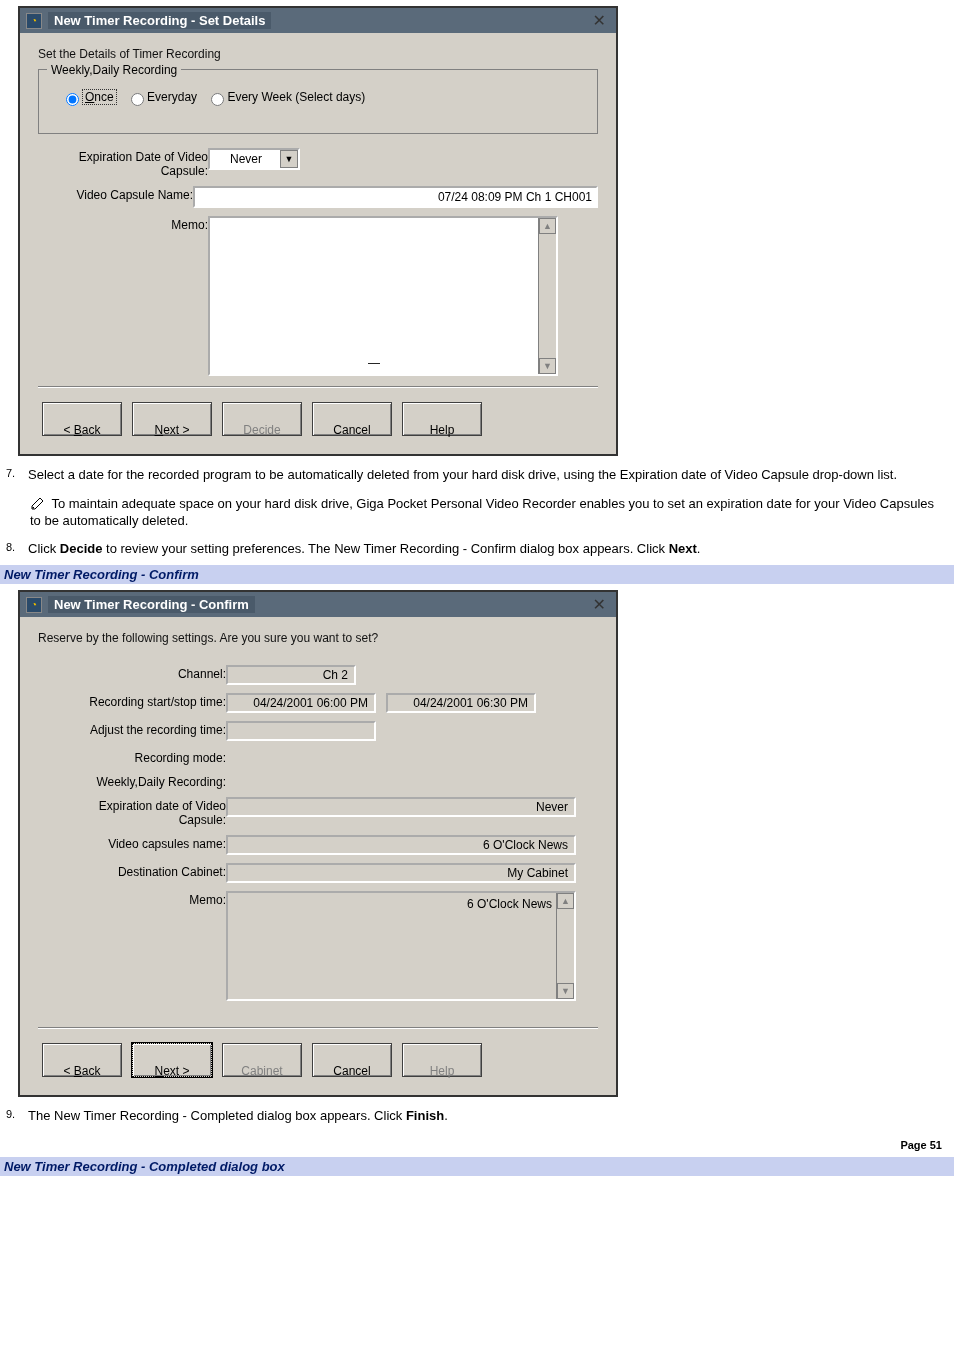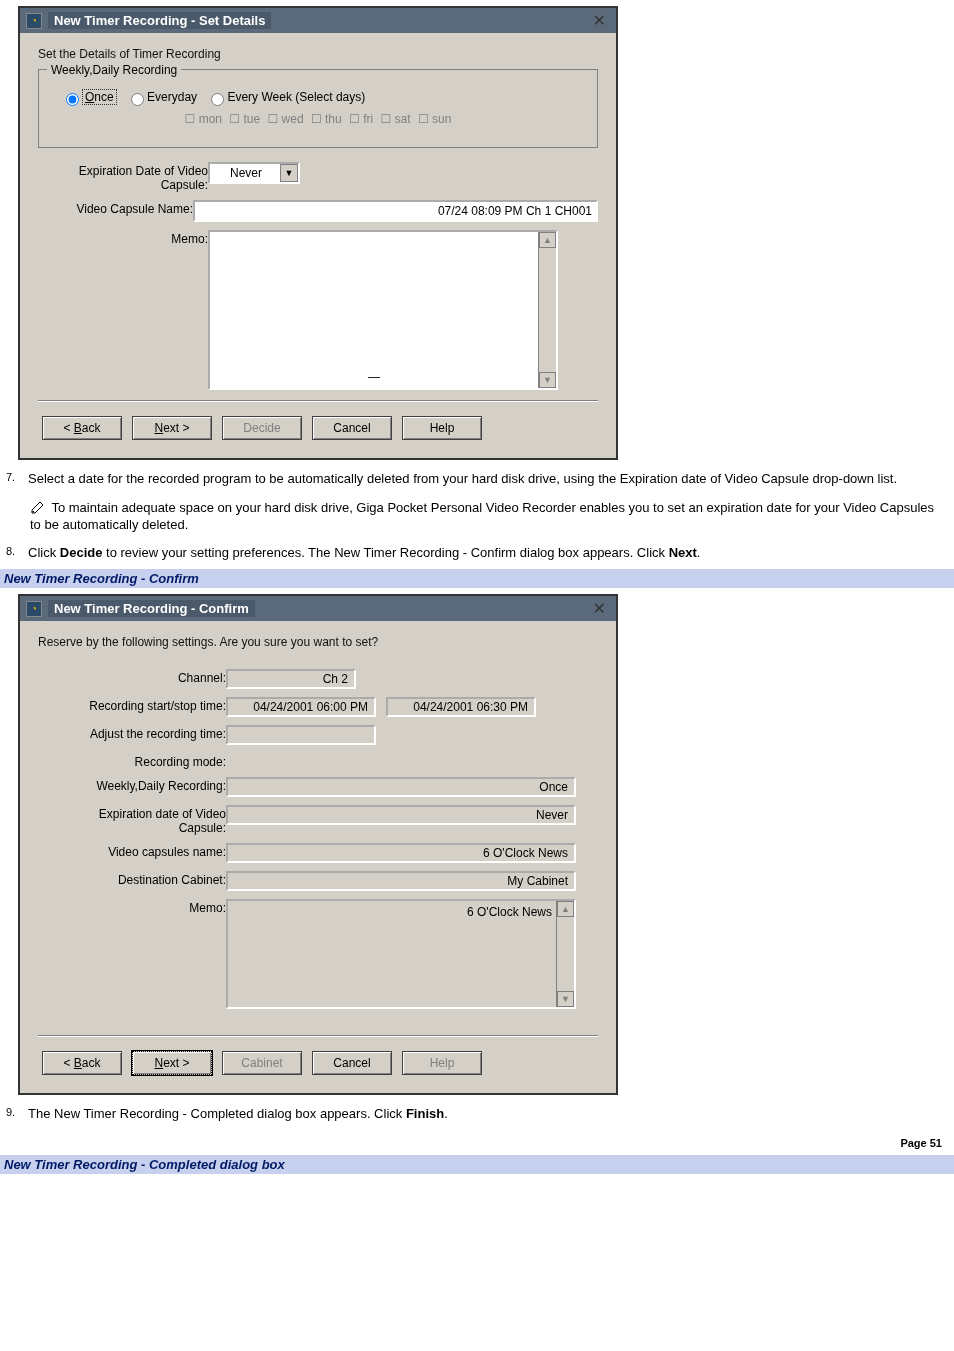--- a/index.html
+++ b/index.html
@@ -169,21 +169,21 @@
   }
   .btn {
     min-width:80px;
     height:24px;
     border:1px solid #404040;
     background:#d4d0c8;
     box-shadow: inset 1px 1px 0 #fff, inset -1px -1px 0 #808080;
     font-size:12px;
     text-align:center;
     line-height:22px;
-    padding:0 10px;
+    padding:16px 10px;
   }
   .btn.disabled { color:#808080; }
   .btn.default { border:1px dotted #000; outline:1px solid #000; }
   .u { text-decoration: underline; }
 
   
   .step-row { display:flex; margin: 10px 18px 8px 6px; }
   .step-num { width:22px; flex:0 0 22px; font-size:11px; padding-top:1px;}
   .step-text { flex:1; font-size:13px; line-height:1.35; }
 
@@ -236,29 +236,20 @@
   </div>
   <div class="dialog-body">
     <div class="instruction">Set the Details of Timer Recording</div>
 
     <div class="groupbox">
       <span class="groupbox-title">Weekly,Daily Recording</span>
       <div class="radio-row">
         <label><input type="radio" checked="" style=""><span class="dotted"><span class="u">O</span><span>nce</span></span></label>
         <label><input type="radio" style=""><span>Everyday</span></label>
         <label><input type="radio" style=""><span>Every Week (Select days)</span></label>
-      </div>
-      <div class="day-row">
-        <span class="daycb">☐ <span>mon</span></span>
-        <span class="daycb">☐ <span>tue</span></span>
-        <span class="daycb">☐ <span>wed</span></span>
-        <span class="daycb">☐ <span>thu</span></span>
-        <span class="daycb">☐ <span>fri</span></span>
-        <span class="daycb">☐ <span>sat</span></span>
-        <span class="daycb">☐ <span>sun</span></span>
       </div>
     </div>
 
     <div class="field-row">
       <div class="field-label">Expiration Date of Video Capsule:</div>
       <div class="field-input">
         <span class="combo">
           <span class="combo-text">Never</span>
           <span class="combo-btn">▼</span>
         </span>
@@ -344,21 +335,20 @@
       </div>
       <div class="field-row">
         <div class="field-label narrow">Adjust the recording time:</div>
         <div class="ro-field" style="min-width:150px"></div>
       </div>
       <div class="field-row">
         <div class="field-label">Recording mode:</div>
       </div>
       <div class="field-row">
         <div class="field-label">Weekly,Daily Recording:</div>
-        <div class="ro-field wide">Once</div>
       </div>
       <div class="field-row">
         <div class="field-label">Expiration date of Video Capsule:</div>
         <div class="ro-field wide">Never</div>
       </div>
       <div class="field-row">
         <div class="field-label">Video capsules name:</div>
         <div class="ro-field wide">6 O'Clock News</div>
       </div>
       <div class="field-row">

